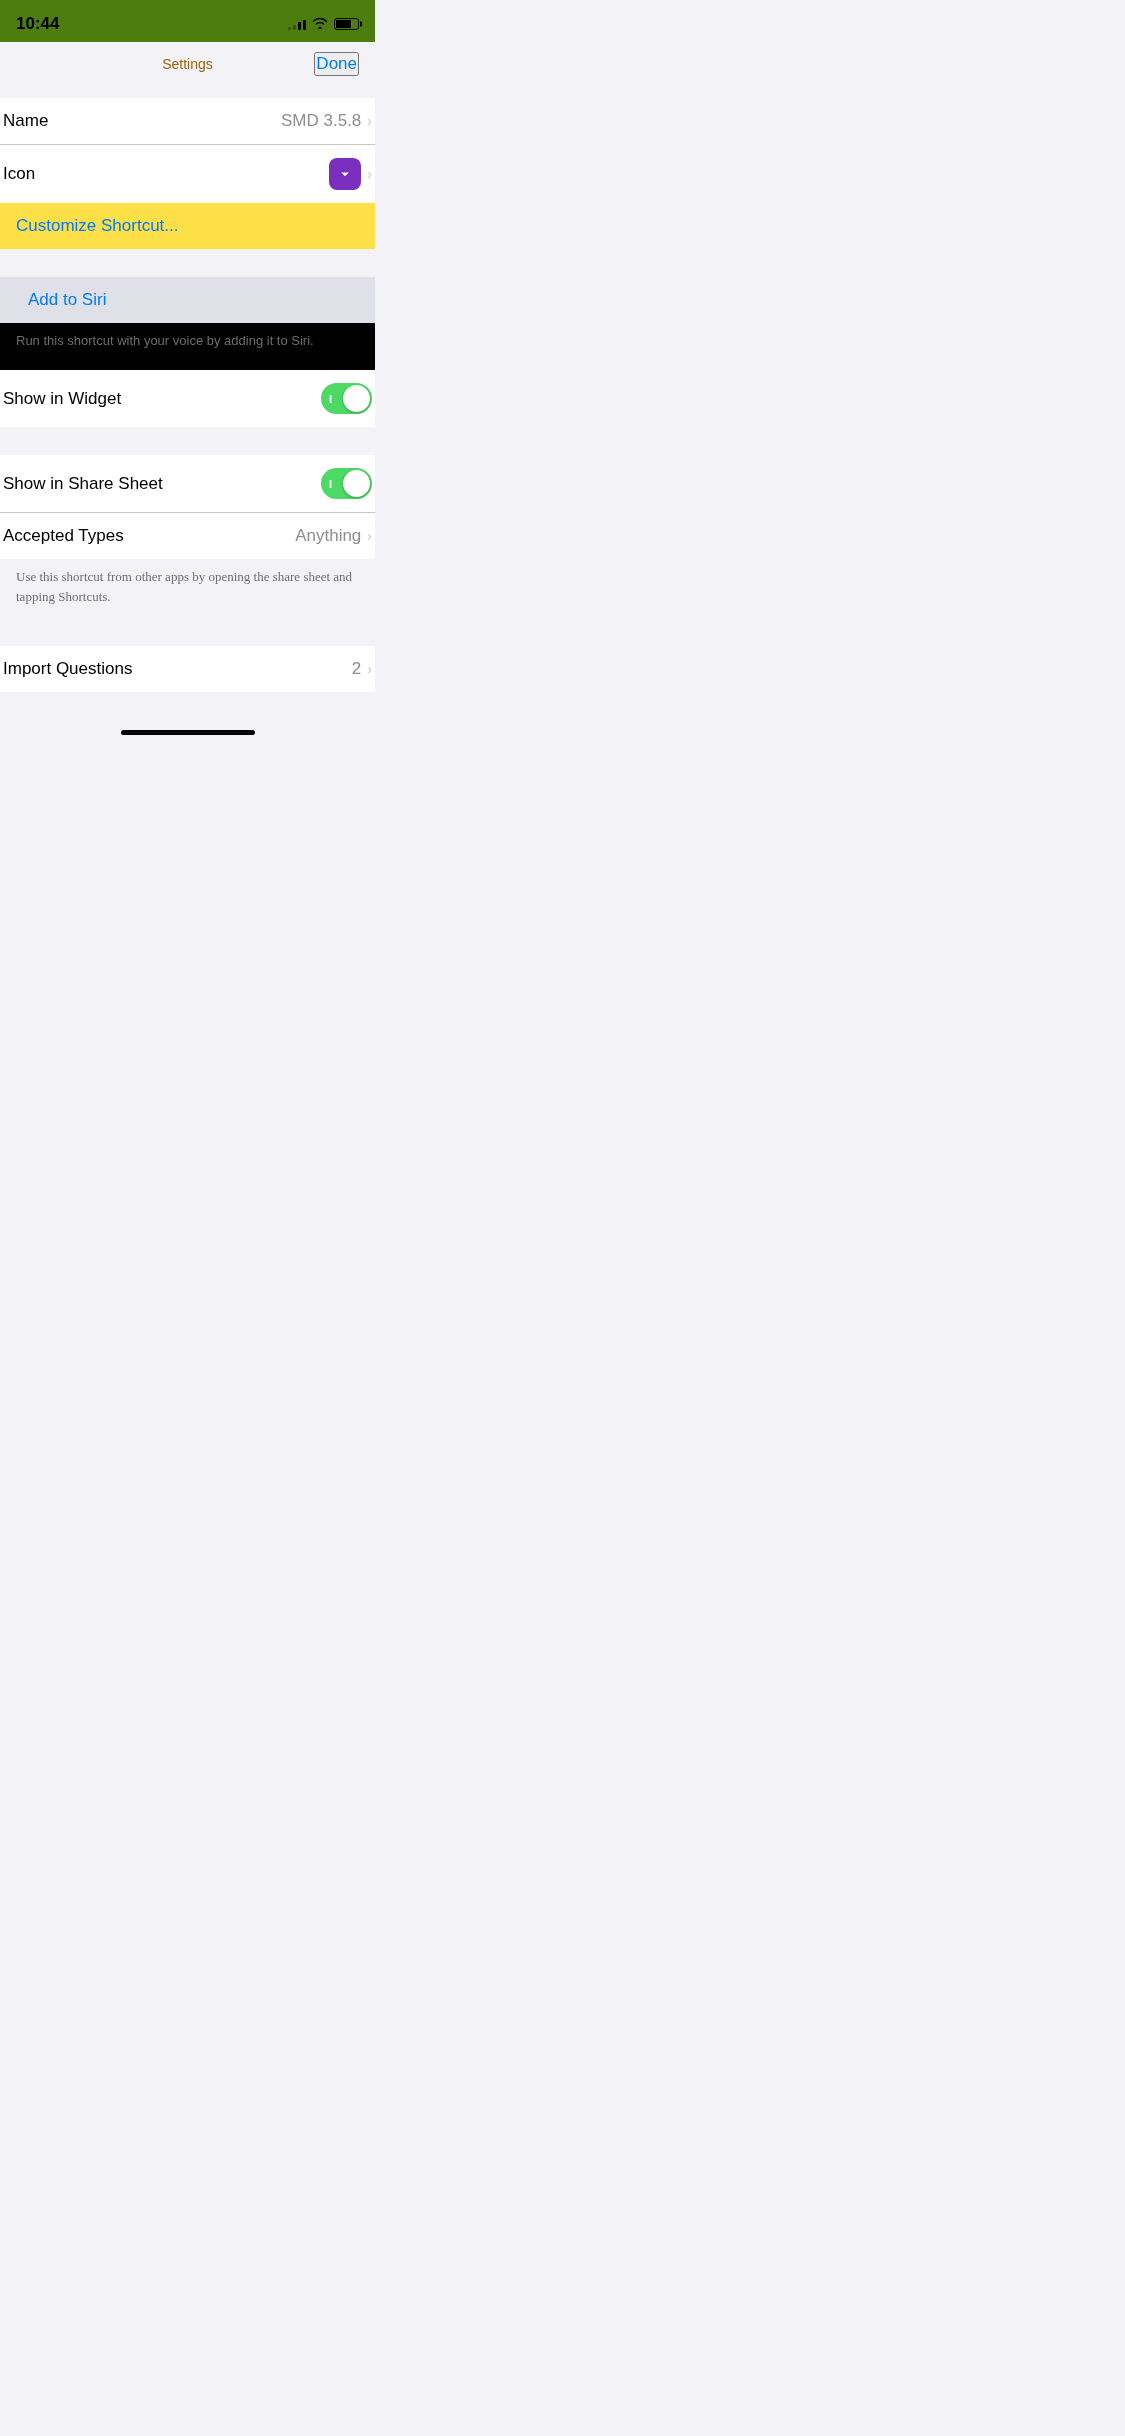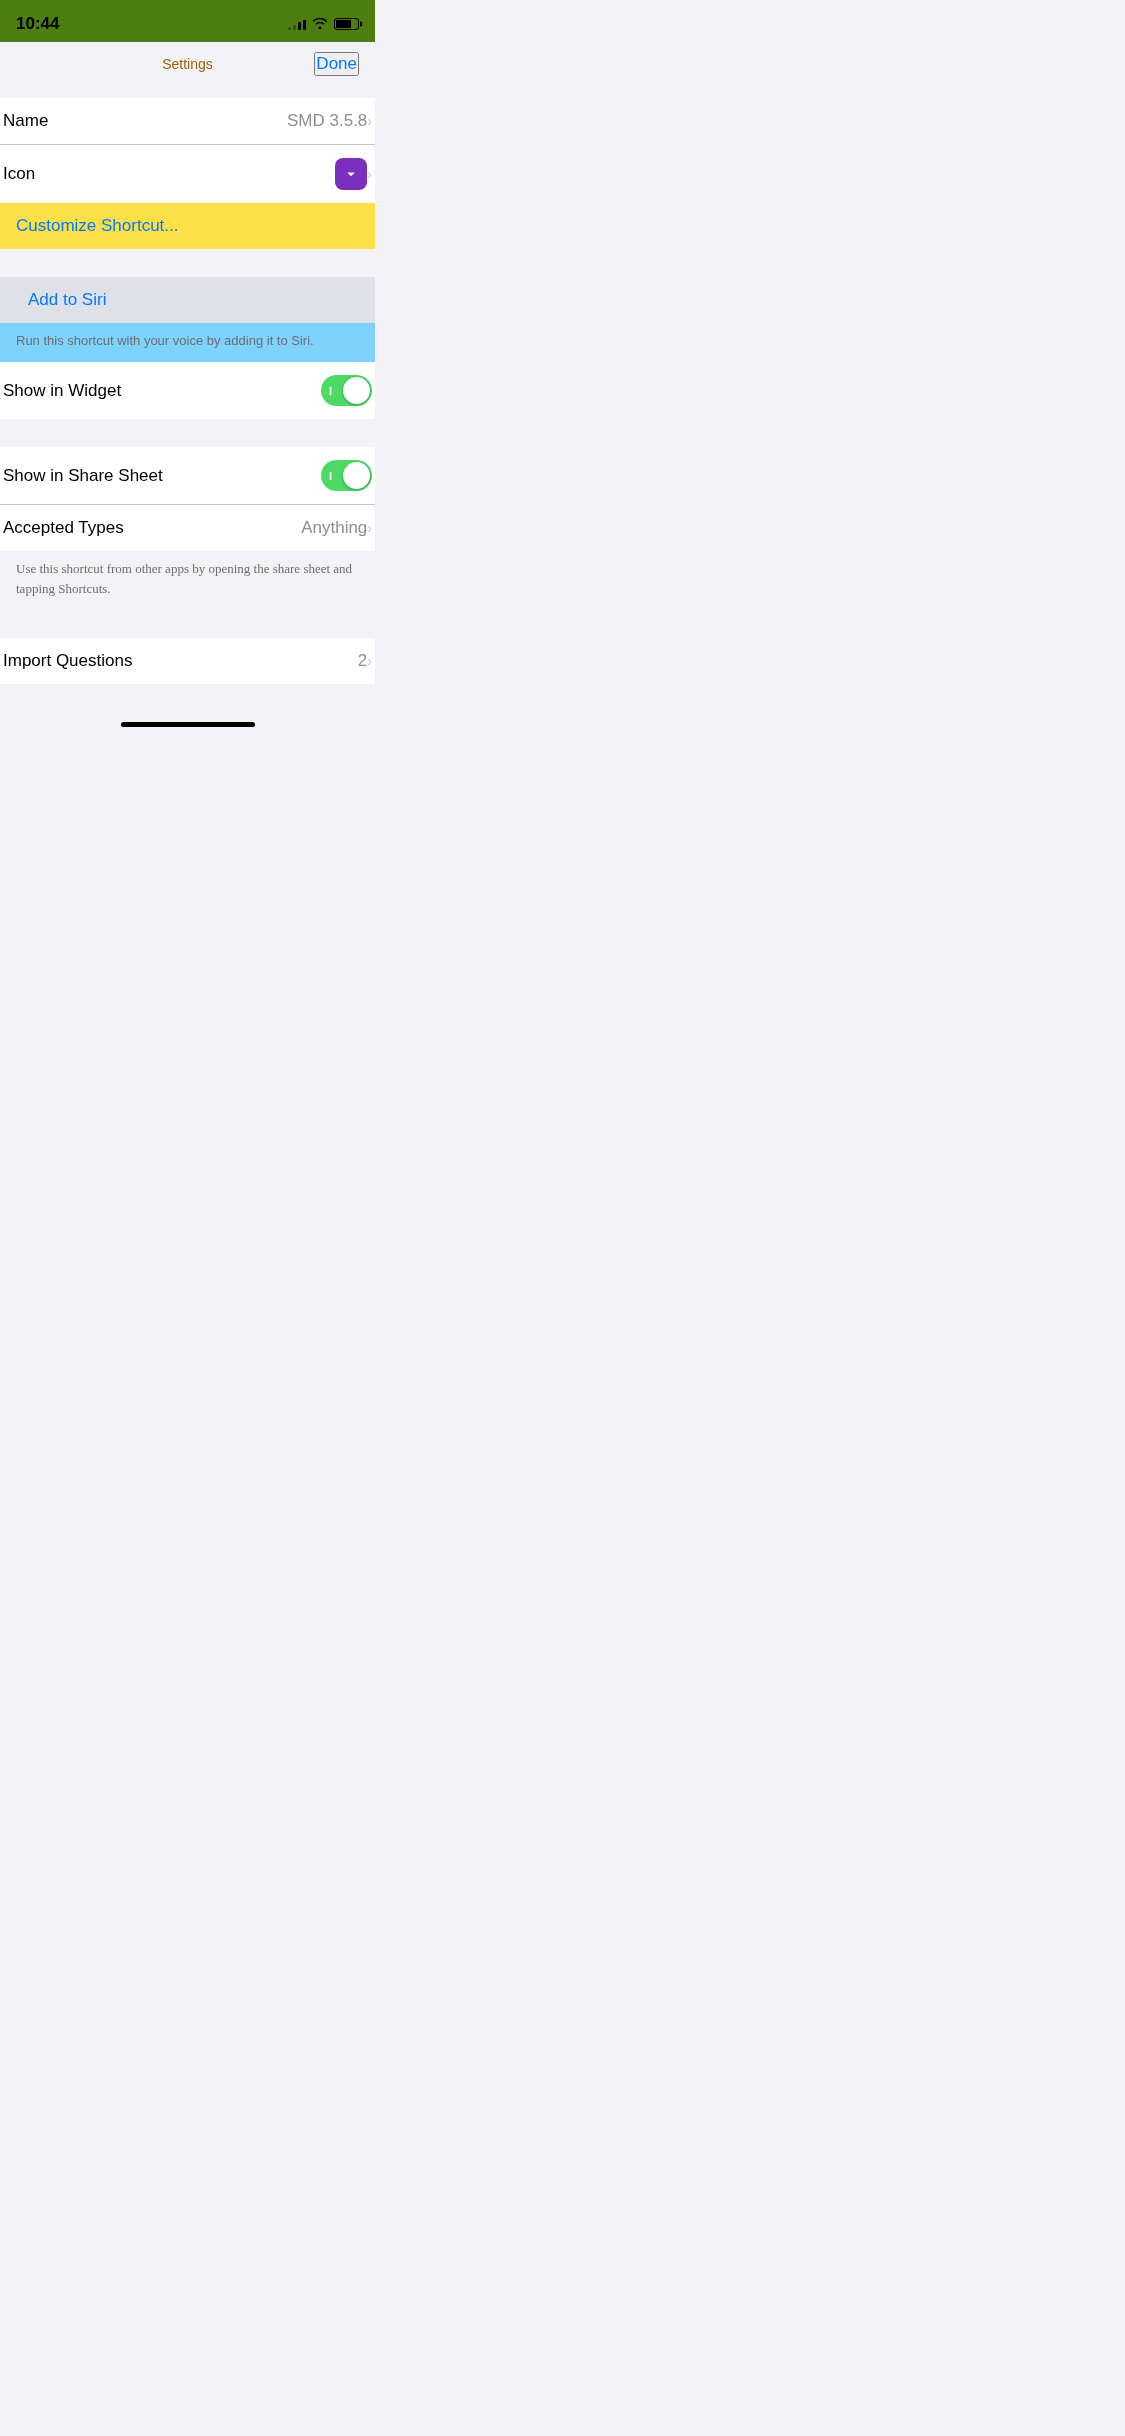--- a/index.html
+++ b/index.html
@@ -127,20 +127,21 @@
     }
 
     .list-item-label {
       font-size: 17px;
       color: #000;
     }
 
     .list-item-value {
       display: flex;
       align-items: center;
+      gap: 6px;
       color: #8e8e93;
       font-size: 17px;
     }
 
     .chevron {
       color: #c7c7cc;
       font-size: 14px;
     }
 
     
@@ -171,22 +172,22 @@
       padding: 13px 16px;
       background: #fde047;
     }
 
     .siri-item {
       padding: 13px 28px;
       background: #e0e0e8;
     }
 
     .siri-description {
-      padding: 8px 16px 12px;
-      background: #7dd3fc;
+      padding: 8px 16px 20px;
+      background: #000000;
     }
 
     .siri-description-text {
       font-size: 13px;
       color: #6d6d72;
       line-height: 1.4;
     }
 
     
     .toggle {

